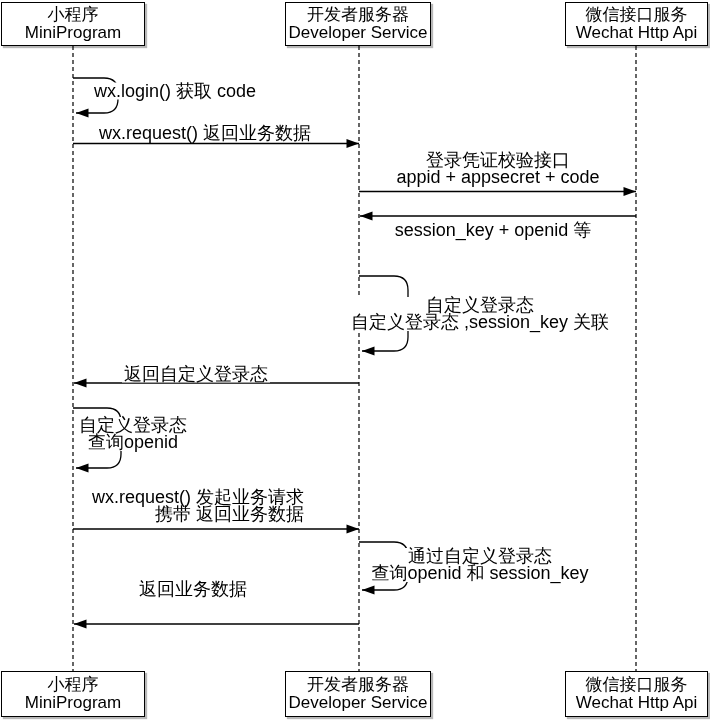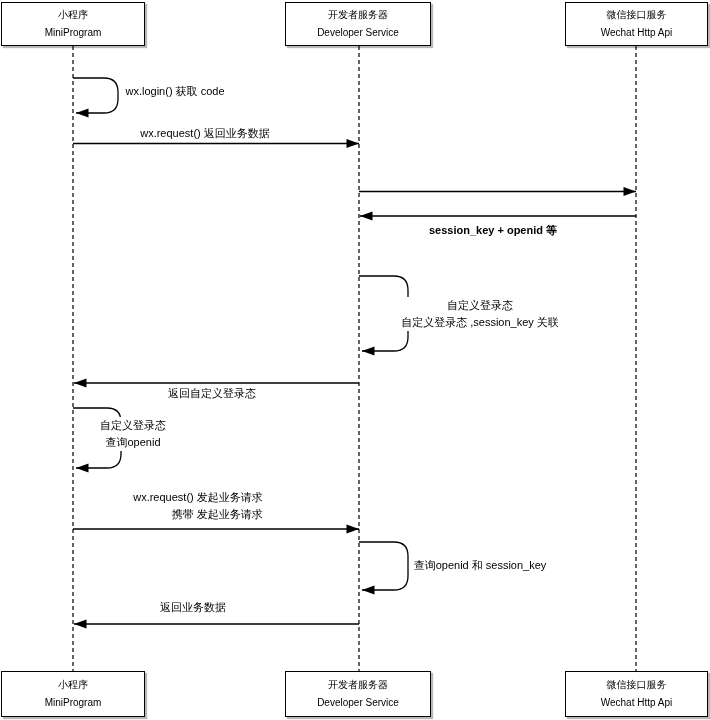--- a/index.html
+++ b/index.html
@@ -23,31 +23,31 @@
   .actor-box {
     position: absolute;
     box-sizing: border-box;
     background: var(--box-fill, #ffffff);
     border: 1.4px solid var(--stroke, #000000);
     box-shadow: 2px 2px 1px rgba(0,0,0,0.28);
     display: flex;
     flex-direction: column;
     align-items: center;
     justify-content: center;
-    font-size: 10px;
+    font-size: 17px;
     line-height: 18px;
     text-align: center;
     white-space: nowrap;
   }
   .msg-label {
     position: absolute;
     transform: translate(-50%, -50%);
     background: #ffffff;
     padding: 0 2px;
-    font-size: 11px;
+    font-size: 18px;
     line-height: 17px;
     text-align: center;
     white-space: nowrap;
   }
   .msg-label span { display: block; }
 </style>
 </head>
 <body>
 
 <div class="canvas">
@@ -98,49 +98,54 @@
   </div>
 
   <div class="msg-label" style="left:175px; top:91px;">
     <span>wx.login() 获取 code</span>
   </div>
 
   <div class="msg-label" style="left:205px; top:133px;">
     <span>wx.request() 返回业务数据</span>
   </div>
 
+  <div class="msg-label" style="left:498px; top:169px;">
+    <span>登录凭证校验接口</span>
+    <span>appid + appsecret + code</span>
+  </div>
 
-  <div class="msg-label" style="left:493px; top:230px;font-weight:bold;">
+  <div class="msg-label" style="left:493px; top:230px;">
     <span>session_key + openid 等</span>
   </div>
 
   <div class="msg-label" style="left:480px; top:314px;">
     <span>自定义登录态</span>
     <span>自定义登录态 ,session_key 关联</span>
   </div>
 
-  <div class="msg-label" style="left:212px; top:374px;margin-top:19px;">
+  <div class="msg-label" style="left:196px; top:374px;">
     <span>返回自定义登录态</span>
   </div>
 
   <div class="msg-label" style="left:133px; top:434px;">
     <span>自定义登录态</span>
     <span>查询openid</span>
   </div>
 
   <div class="msg-label" style="left:198px; top:506px;text-align:right;">
     <span>wx.request() 发起业务请求</span>
-    <span>携带 发起业务请求</span>
+    <span>携带 返回业务数据</span>
   </div>
 
   <div class="msg-label" style="left:480px; top:565px;">
+    <span>通过自定义登录态</span>
     <span>查询openid 和 session_key</span>
   </div>
 
-  <div class="msg-label" style="left:193px; top:607px;">
+  <div class="msg-label" style="left:193px; top:589px;">
     <span>返回业务数据</span>
   </div>
 
   <div class="actor-box" style="left:1px; top:671px; width:144px; height:46px;">
     <span>小程序</span>
     <span>MiniProgram</span>
   </div>
   <div class="actor-box" style="left:285px; top:671px; width:146px; height:46px;">
     <span>开发者服务器</span>
     <span>Developer Service</span>

